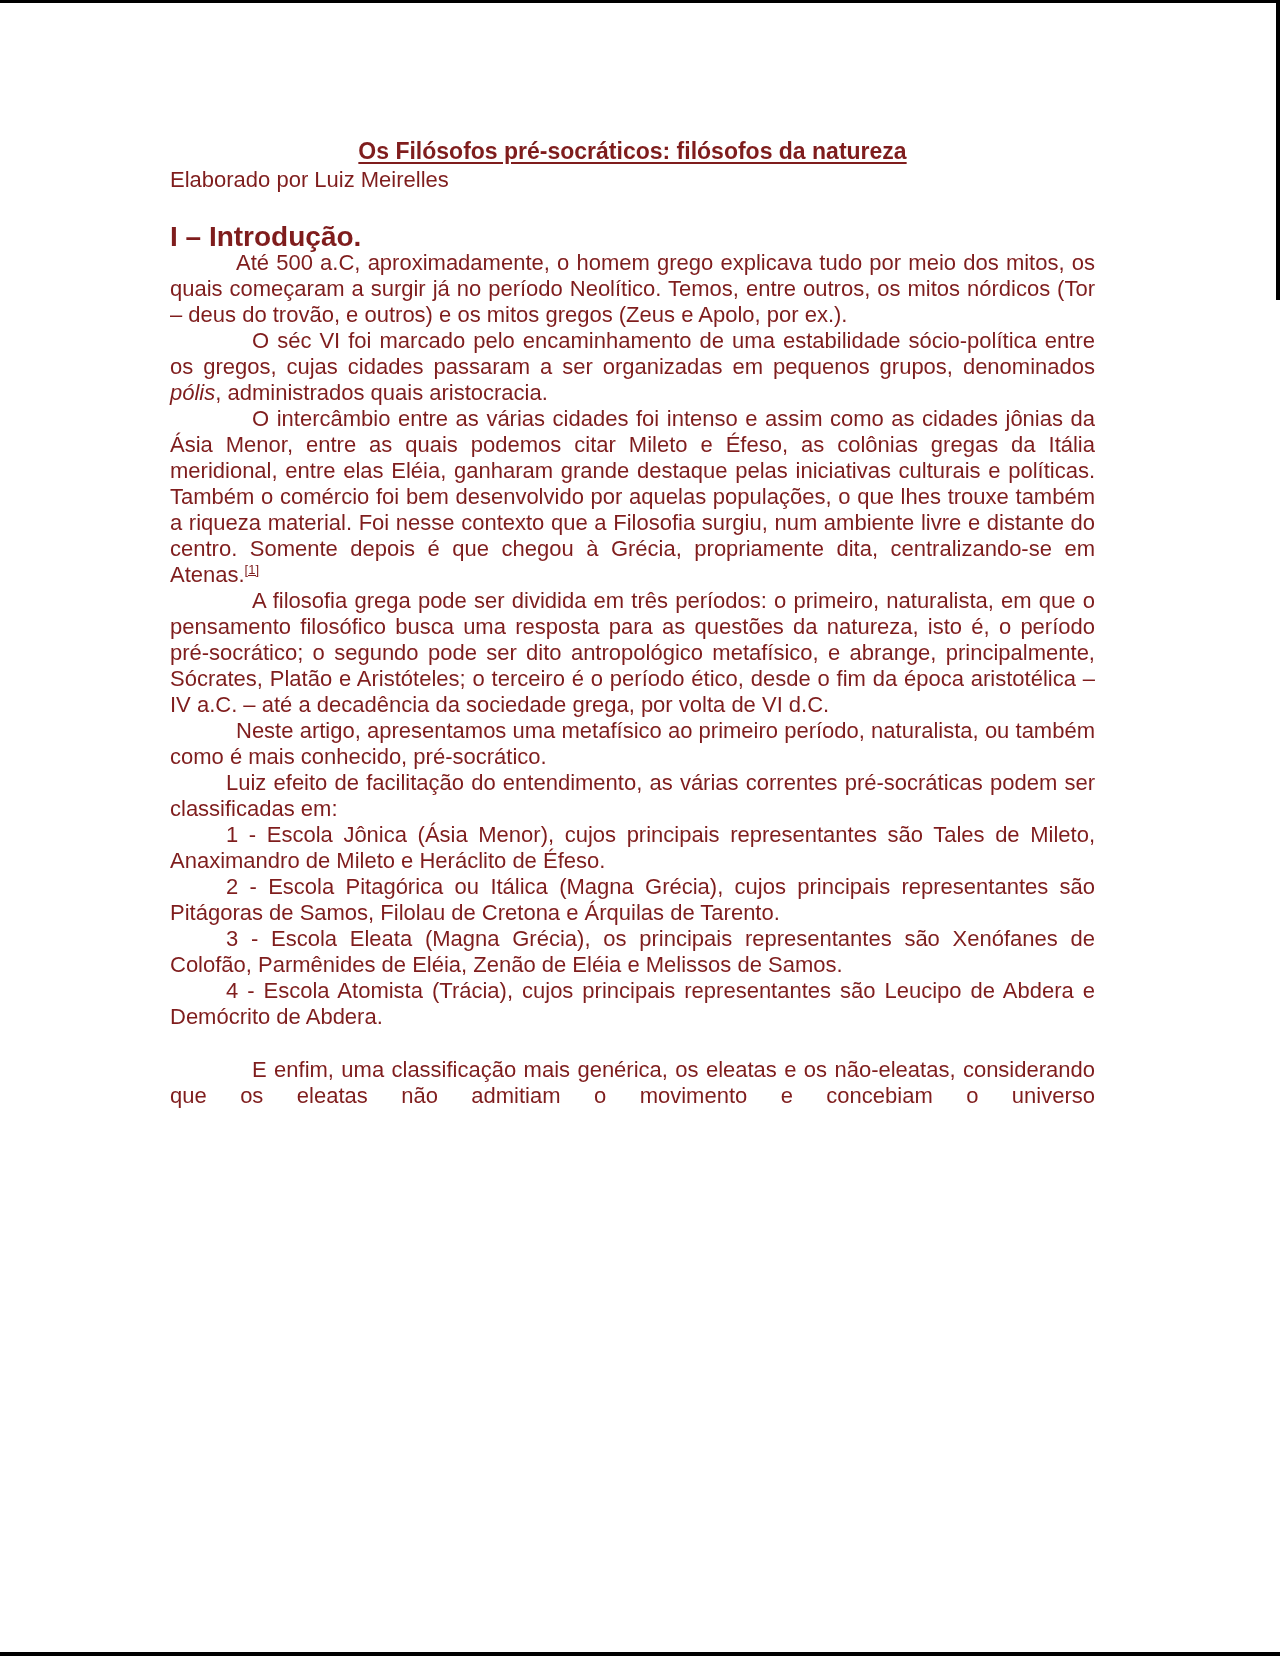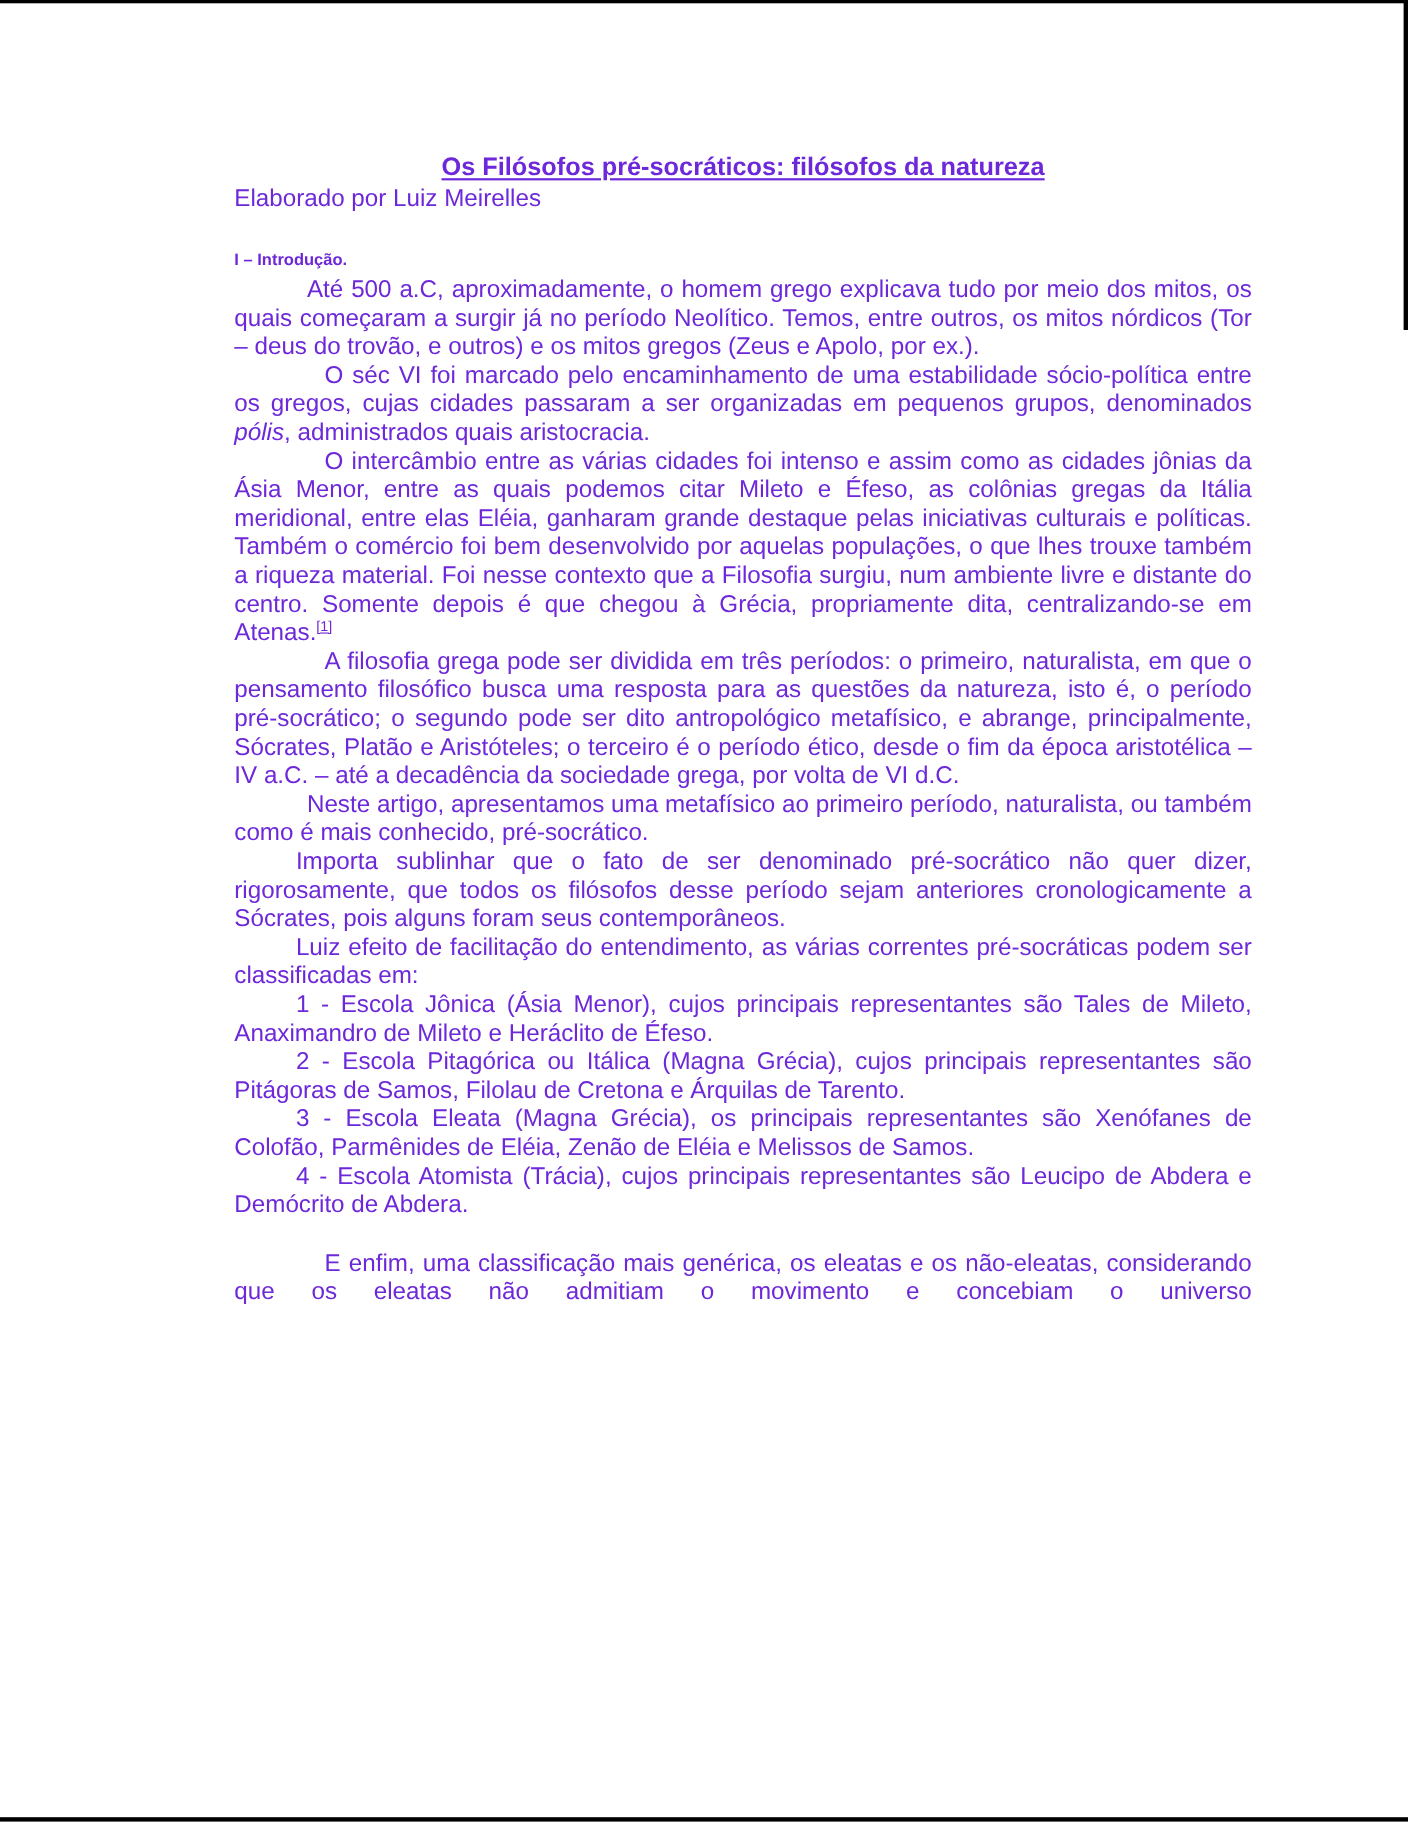--- a/index.html
+++ b/index.html
@@ -12,36 +12,35 @@
   }
   .edge { position: absolute; background: #000; }
   .edge-top    { left: 0; top: 0; width: 1280px; height: 3px; }
   .edge-bottom { left: 0; top: 1652px; width: 1280px; height: 4px; }
   .edge-right-partial { left: 1276px; top: 0; width: 4px; height: 300px; }
 
   .content {
     position: absolute;
     left: 170px; top: 138px;
     width: 925px;
-    color: #6d28d9;
+    color: #7f1d1d;
     font-size: 22px;
     line-height: 26px;
-    margin-left: 43px;
   }
   .doc-title {
     text-align: center;
     font-weight: bold;
     font-size: 23px;
     text-decoration: underline;
     text-underline-offset: 3px;
   }
   .byline { margin-top: 3px; }
   .section-heading {
     font-weight: bold;
-    font-size: 15px;
+    font-size: 28px;
     margin-top: 31px;
   }
   p { margin: 0; text-align: justify; }
   .ind-lg { text-indent: 82px; }
   .ind-md { text-indent: 66px; }
   .ind-sm { text-indent: 56px; }
   .gap-top { margin-top: 27px; }
   .justify-last { text-align-last: justify; }
   .footnote-ref {
     font-size: 13px;
@@ -70,21 +69,20 @@
 
 
   <p class="ind-lg"><span>O séc VI foi marcado pelo encaminhamento de uma estabilidade sócio-política entre os gregos, cujas cidades passaram a ser organizadas em pequenos grupos, denominados </span><span class="it">pólis</span><span>,  administrados quais aristocracia.</span></p>
 
   <p class="ind-lg"><span>O intercâmbio entre as várias cidades foi intenso e assim como as cidades jônias da Ásia Menor, entre as quais podemos citar Mileto e Éfeso, as colônias gregas da Itália meridional, entre elas Eléia, ganharam grande destaque pelas iniciativas culturais e políticas. Também o comércio foi bem desenvolvido por aquelas populações, o que lhes trouxe também a riqueza material. Foi nesse contexto que a Filosofia surgiu, num ambiente livre e  distante do centro. Somente depois é que chegou à Grécia, propriamente dita, centralizando-se em Atenas.</span><sup class="footnote-ref">[1]</sup></p>
 
   <p class="ind-lg">A filosofia grega pode ser dividida em três períodos: o primeiro, naturalista, em que o pensamento filosófico busca uma resposta para as questões da natureza, isto é, o período pré-socrático; o segundo pode ser dito antropológico metafísico, e abrange, principalmente, Sócrates, Platão e Aristóteles; o terceiro é o período ético, desde o fim da época aristotélica – IV a.C. – até a decadência da sociedade grega, por volta de VI d.C.</p>
 
   <p class="ind-md">Neste artigo, apresentamos uma metafísico ao primeiro período, naturalista, ou também como é mais conhecido, pré-socrático.</p>
 
-  <p class="ind-sm">Importa sublinhar que o fato de ser denominado pré-socrático não quer dizer, rigorosamente, que todos os filósofos desse período sejam anteriores cronologicamente a Sócrates, pois alguns foram seus contemporâneos.</p>
 
   <p class="ind-sm">Luiz efeito de facilitação do entendimento, as várias correntes pré-socráticas podem ser classificadas em:</p>
 
   <p class="ind-sm">1 - Escola Jônica (Ásia Menor), cujos principais representantes são Tales de Mileto, Anaximandro de Mileto e Heráclito de Éfeso.</p>
 
   <p class="ind-sm">2 - Escola Pitagórica ou Itálica (Magna Grécia), cujos principais representantes são Pitágoras de Samos, Filolau de Cretona e Árquilas de Tarento.</p>
 
   <p class="ind-sm">3 - Escola Eleata (Magna Grécia), os principais representantes são Xenófanes de Colofão, Parmênides de Eléia, Zenão de Eléia e Melissos de Samos.</p>
 
   <p class="ind-sm">4 - Escola Atomista (Trácia), cujos principais representantes são Leucipo de Abdera e Demócrito de Abdera.</p>

